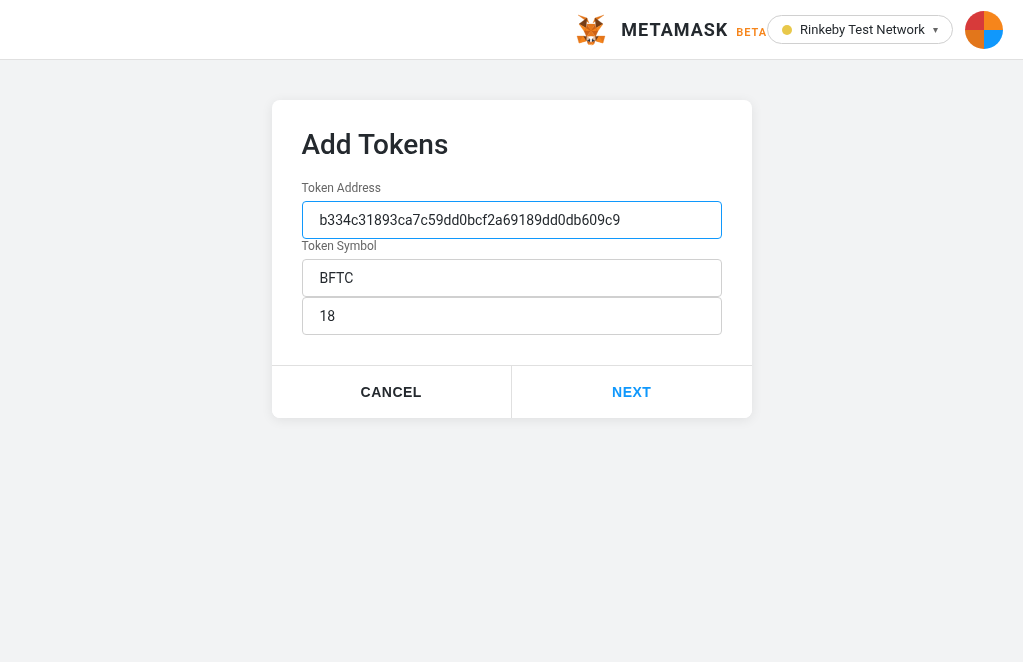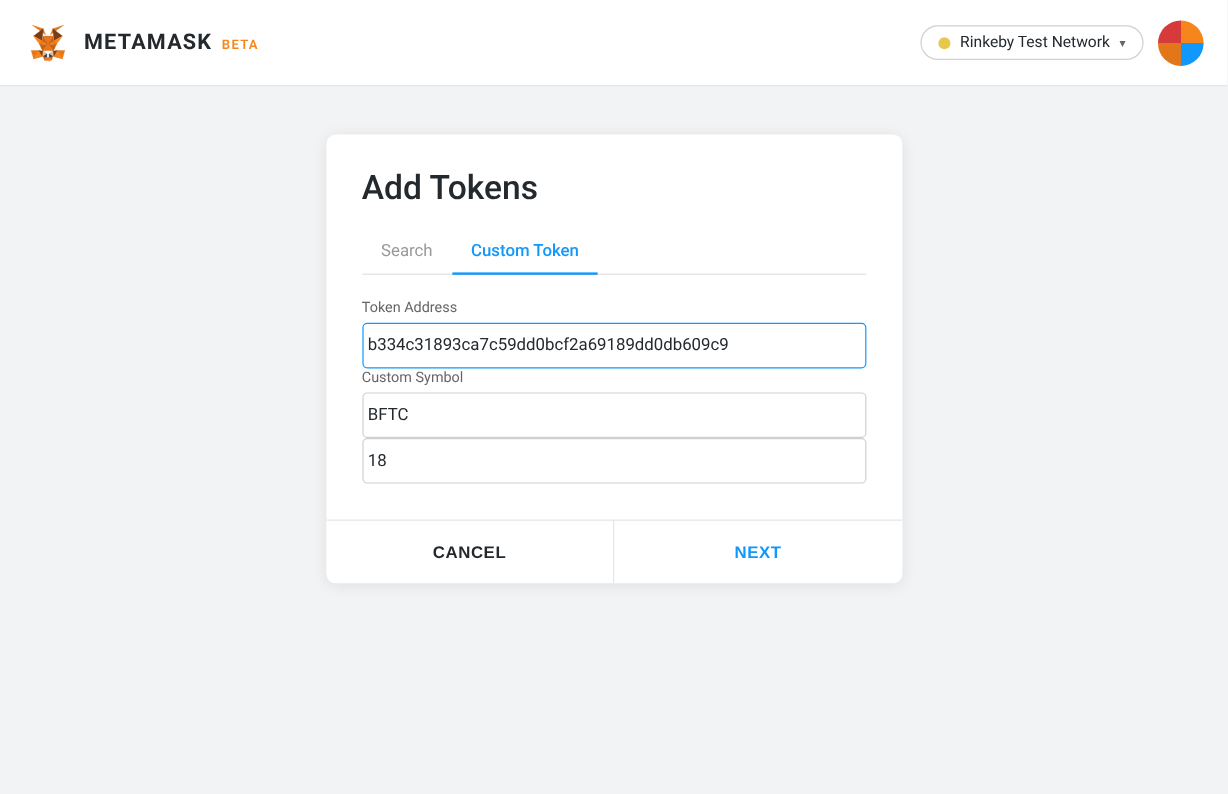--- a/index.html
+++ b/index.html
@@ -13,24 +13,24 @@
       height: 662px;
       background-color: #f2f3f4;
       font-family: -apple-system, BlinkMacSystemFont, 'Segoe UI', Roboto, sans-serif;
       overflow: hidden;
     }
 
     
     .header {
       display: flex;
       align-items: center;
-      justify-content: space-between;
+      justify-content: flex-end;
       background-color: #ffffff;
       padding: 0 20px;
-      height: 72px;
+      height: 60px;
       border-bottom: 1px solid #e0e0e0;
     }
 
     .header-left {
       display: flex;
       align-items: center;
       gap: 10px;
     }
 
     .metamask-logo {
@@ -153,21 +153,21 @@
       font-size: 12px;
       color: #666;
       margin-bottom: 6px;
       display: block;
     }
 
     .field-input {
       width: 100%;
       border: 1px solid #1098fc;
       border-radius: 4px;
-      padding: 10px 4px;
+      padding: 10px 17px;
       font-size: 14px;
       color: #24292e;
       outline: none;
       font-family: inherit;
     }
 
     .field-input.inactive {
       border: 1px solid #d0d0d0;
     }
 
@@ -257,36 +257,28 @@
     </div>
     <div class="avatar-circle"></div>
   </div>
 </header>
 
 <main class="main-content">
   <div class="card">
     <div class="card-body">
       <h1 class="card-title">Add Tokens</h1>
 
-      <div class="tabs">
-        <div class="tab">
-          <span>Search</span>
-        </div>
-        <div class="tab active">
-          <span>Custom Token</span>
-        </div>
-      </div>
 
       <div class="field-group">
         <label class="field-label">Token Address</label>
         <input type="text" class="field-input" value="b334c31893ca7c59dd0bcf2a69189dd0db609c9" style="">
       </div>
 
       <div class="field-group">
-        <label class="field-label">Custom Symbol</label>
+        <label class="field-label">Token Symbol</label>
         <input type="text" class="field-input inactive" value="BFTC" style="">
       </div>
 
       <div class="field-group">
         <input type="text" class="field-input inactive" value="18" style="">
       </div>
     </div>
 
     <div class="card-footer">
       <button class="btn btn-cancel">CANCEL</button>

